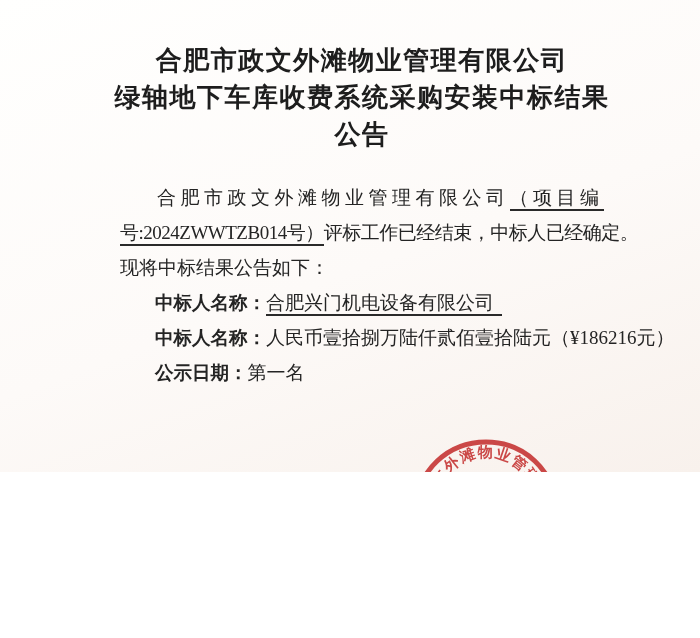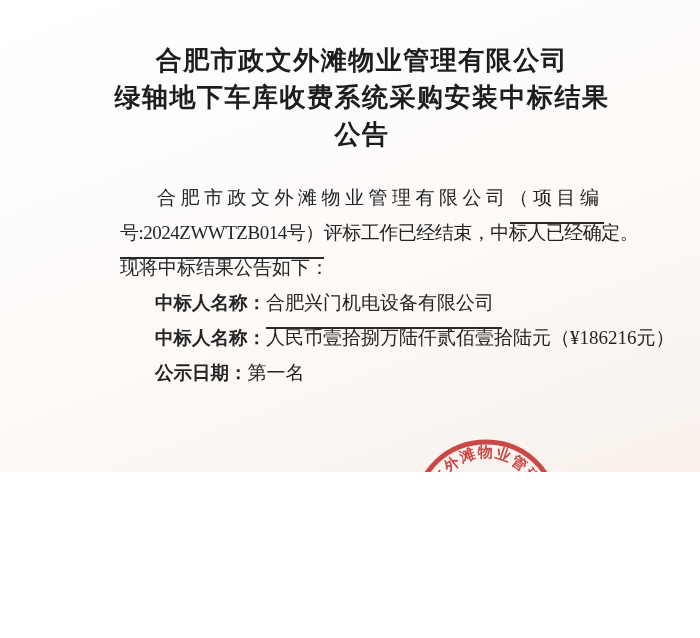--- a/index.html
+++ b/index.html
@@ -39,21 +39,21 @@
     line-height: 35px;
     white-space: nowrap;
   }
   .bline.indent-first {
     padding-left: 37px;
     letter-spacing: 4.5px;
   }
   .bline.tight { letter-spacing: -0.5px; }
   .ul {
     border-bottom: 2px solid #2a2a2a;
-    padding-bottom: 14px;
+    padding-bottom: 1px;
   }
   .item-line { padding-left: 35px; }
   .field-label {
     font-weight: bold;
     font-family: "Liberation Sans", "DejaVu Sans", sans-serif;
     font-size: 18.5px;
   }
   .value-ul { padding-right: 8px; }
   
   .date-line {

